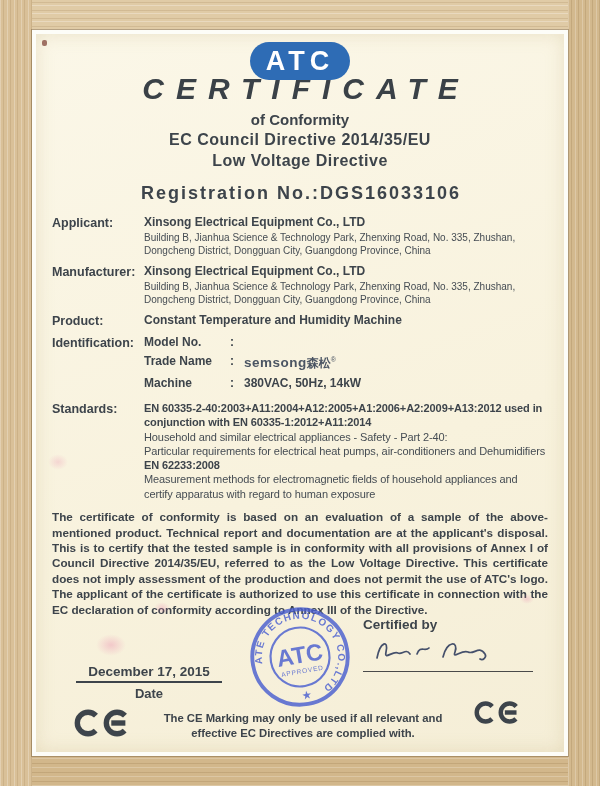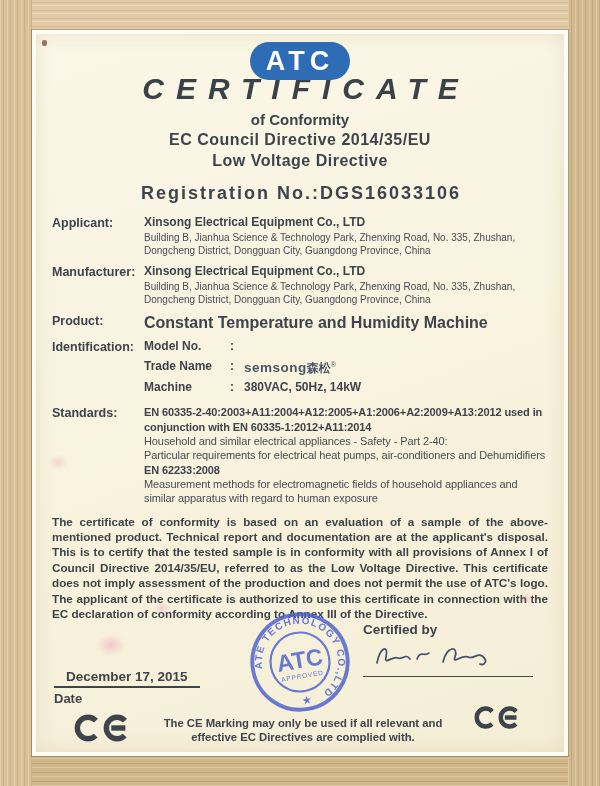--- a/index.html
+++ b/index.html
@@ -40,21 +40,21 @@
   .subtitle { font-size:15px; font-weight:bold; margin-top:5px; }
   .directive { font-size:16px; font-weight:bold; margin-top:3px; letter-spacing:.5px; }
   .registration { font-size:18px; font-weight:bold; margin:13px 0 11px; }
   .registration span { display:inline-block; letter-spacing:2px; margin-right:-2px; }
 
   
   .field { display:grid; grid-template-columns:92px 1fr; column-gap:0; margin-bottom:6px; font-size:11.5px; line-height:1.28; text-align:left; }
   .flabel { font-weight:bold; font-size:12.5px; }
   .fname { font-weight:bold; font-size:12px; margin-bottom:2px; }
   .faddr { font-size:10px; color:#454c53; }
-  .fvalue-bold { font-weight:bold; font-size:16px; }
+  .fvalue-bold { font-weight:bold; font-size:12px; }
 
   .id-row { display:grid; grid-template-columns:86px 14px 1fr; margin-bottom:4px; font-size:12px; }
   .id-name { font-weight:bold; }
   .id-sep { font-weight:bold; }
   .id-val { font-weight:bold; }
   .brand { font-weight:bold; letter-spacing:.5px; font-size:13.5px; color:#4b5563; }
   .cjk { font-weight:bold; font-size:12px; color:#4b5563; }
   .reg-mark { font-size:7px; vertical-align:super; color:#4b5563; }
 
   .std-line { font-size:11px; line-height:1.3; letter-spacing:-0.1px; color:#454c53; }
@@ -62,21 +62,21 @@
 
   
   .body-par { font-size:11.7px; font-weight:bold; text-align:justify; line-height:1.32; margin-top:8px; color:#3d444b; }
 
   
   .bottom-zone { position:relative; height:82px; margin-top:2px; }
   .stamp { position:absolute; left:50%; top:-14px; transform:translateX(-50%) rotate(-10deg); opacity:.82; z-index:3; }
   .certified { position:absolute; right:15px; top:-2px; width:170px; }
   .certified-label { font-weight:bold; font-size:13.5px; }
   .sig-line { border-top:1.5px solid #4a4a4a; margin-top:1px; }
-  .date-block { position:absolute; left:2px; bottom:0; width:190px; text-align:left; }
+  .date-block { position:absolute; left:2px; bottom:0; width:190px; text-align:center; }
   .date-value { font-weight:bold; font-size:13.5px; border-bottom:2px solid #3d444b; display:inline-block; padding:0 12px 2px; }
   .date-label { font-weight:bold; font-size:13px; margin-top:3px; }
 
   
   .ce-row { display:flex; justify-content:space-between; align-items:flex-start; padding:0 8px; margin-top:2px; }
   .ce-left { margin-left:14px; margin-top:4px; }
   .ce-right { margin-right:18px; margin-top:-4px; }
   .ce-note { font-weight:bold; font-size:11.3px; text-align:center; line-height:1.3; max-width:310px; margin-top:8px; }
 </style>
 </head>
@@ -145,21 +145,21 @@
       </div>
     </div>
 
     <div class="field">
       <div class="flabel">Standards:</div>
       <div>
         <div class="std-line b">EN 60335-2-40:2003+A11:2004+A12:2005+A1:2006+A2:2009+A13:2012 used in conjunction with EN 60335-1:2012+A11:2014</div>
         <div class="std-line">Household and similar electrical appliances - Safety - Part 2-40:</div>
         <div class="std-line">Particular requirements for electrical heat pumps, air-conditioners and Dehumidifiers</div>
         <div class="std-line b">EN 62233:2008</div>
-        <div class="std-line">Measurement methods for electromagnetic fields of household appliances and similar apparatus with regard to human exposure</div>
+        <div class="std-line">Measurement methods for electromagnetic fields of household appliances and certify apparatus with regard to human exposure</div>
       </div>
     </div>
 
     <div class="body-par">The certificate of conformity is based on an evaluation of a sample of the above-mentioned product. Technical report and documentation are at the applicant's disposal. This is to certify that the tested sample is in conformity with all provisions of Annex I of Council Directive 2014/35/EU, referred to as the Low Voltage Directive. This certificate does not imply assessment of the production and does not permit the use of ATC's logo. The applicant of the certificate is authorized to use this certificate in connection with the EC declaration of conformity according to Annex III of the Directive.</div>
 
     <div class="bottom-zone">
       <svg class="stamp" width="104" height="104" viewBox="0 0 120 120">
         <g fill="none" stroke="#4a5fd0">
           <circle cx="60" cy="60" r="55" stroke-width="4.5"></circle>
           <circle cx="60" cy="60" r="34" stroke-width="2.5"></circle>

